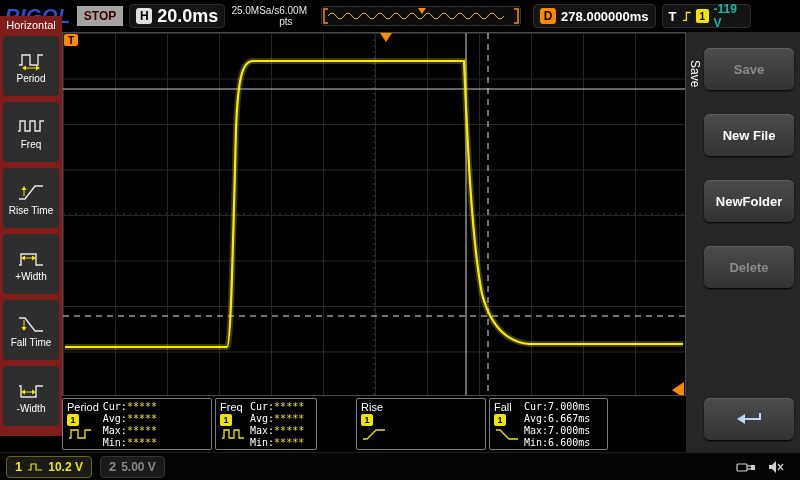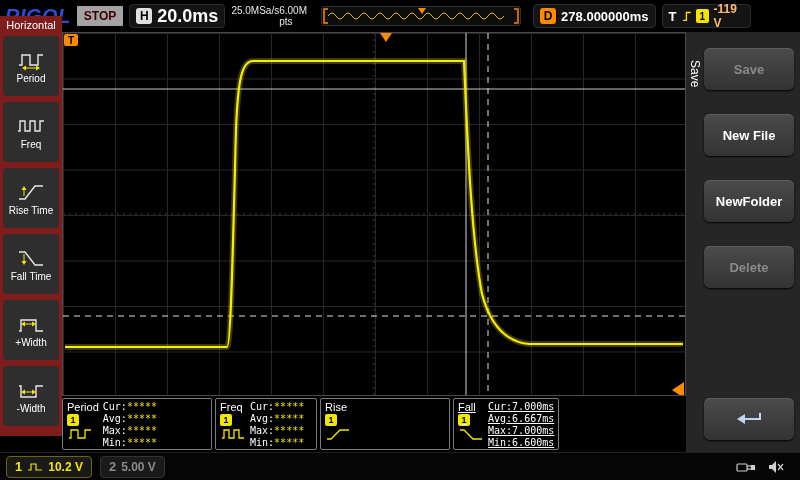--- a/index.html
+++ b/index.html
@@ -21,21 +21,21 @@
   .rates { display:flex; flex-direction:row; justify-content:center; font-size:10px;
            line-height:11px; color:#e8e8e8; }
   .preview { width:200px; height:20px; background:#0d0d0d; border:1px solid #333; border-radius:3px; }
   .spacer { flex:1; }
   .d-badge { background:#ff8a00; color:#000; width:16px; height:16px; border-radius:3px;
              font-size:12px; font-weight:bold; display:flex; align-items:center; justify-content:center; }
   .d-val { font-size:13px; font-weight:bold; }
   .t-label { font-size:13px; font-weight:bold; }
   .src-badge { background:#f2e500; color:#000; width:14px; height:14px; border-radius:2px;
                font-size:10px; font-weight:bold; display:flex; align-items:center; justify-content:center; }
-  .t-val { font-size:12px; font-weight:bold; color:#fdba74; }
+  .t-val { font-size:12px; font-weight:bold; color:#14b8a6; }
 
   
   .leftmenu { position:absolute; left:0; top:16px; width:62px; height:420px; background:#7f1d1d;
               display:flex; flex-direction:column; align-items:center; }
   .leftmenu-title { font-size:11px; color:#fff; padding:3px 0 2px; }
   .menu-item { width:56px; height:60px; margin:3px 0; background:#2e2e2e; border-radius:4px;
                display:flex; flex-direction:column; align-items:center; justify-content:center; gap:2px; }
   .mi-label { font-size:10px; color:#fff; white-space:nowrap; }
 
   
@@ -56,21 +56,21 @@
               display:flex; align-items:center; justify-content:center; font-size:13px; font-weight:bold;
               color:#fff; box-shadow:inset 0 1px 0 #5e5e5e, 0 1px 2px #000; cursor:pointer; }
   .menu-btn.disabled { color:#8a8a8a; }
   .btn-back { margin-top:auto; }
 
   
   .measrow { position:absolute; left:62px; top:396px; width:624px; height:56px;
              display:flex; gap:3px; padding:2px 0; }
   .meas-panel { border:1px solid #7a7a7a; background:#000; border-radius:2px;
                 display:flex; gap:4px; padding:2px 4px; }
-  .p0 { width:150px; } .p1 { width:102px; } .p2 { width:130px; } .p3 { width:106px;text-decoration:underline; }
+  .p0 { width:150px; } .p1 { width:102px; } .p2 { width:130px;margin-left:36px; } .p3 { width:119px; }
   .meas-left { display:flex; flex-direction:column; align-items:flex-start; gap:1px; }
   .meas-name { font-size:11px; color:#fff; }
   .ch-badge { background:#f2e500; color:#000; width:12px; height:12px; border-radius:2px;
               font-size:9px; font-weight:bold; display:flex; align-items:center; justify-content:center; }
   .meas-values { display:flex; flex-direction:column; justify-content:space-between;
                  font-family:"DejaVu Sans Mono", monospace; font-size:10px; line-height:12px;align-items:flex-end; }
   .mrow { white-space:nowrap; }
   .mlab, .mval { color:#fff; }
   .mval.stars { color:#f2e500; }
 
@@ -145,34 +145,34 @@
     <svg width="30" height="22" viewBox="0 0 30 22">
       <path d="M3 18 h6 L19 5 h8" fill="none" stroke="#e8e8e8" stroke-width="1.4"></path>
       <path d="M8 15 v-7" stroke="#f2e500" stroke-width="1"></path>
       <path d="M8 5 l-2.5 4 h5 z" fill="#f2e500"></path>
     </svg>
     <span class="mi-label">Rise Time</span>
   </div>
 
   <div class="menu-item">
     <svg width="30" height="22" viewBox="0 0 30 22">
+      <path d="M3 18 h2 V7 h15 v11 h7" fill="none" stroke="#e8e8e8" stroke-width="1.4"></path>
+      <path d="M8 11 h9" stroke="#f2e500" stroke-width="1"></path>
+      <path d="M5 11 l4 -2.5 v5 z M20 11 l-4 -2.5 v5 z" fill="#f2e500"></path>
+    </svg>
+    <span class="mi-label">+Width</span>
+  </div>
+
+  <div class="menu-item">
+    <svg width="30" height="22" viewBox="0 0 30 22">
       <path d="M3 5 h6 L19 18 h8" fill="none" stroke="#e8e8e8" stroke-width="1.4"></path>
       <path d="M8 7 v7" stroke="#f2e500" stroke-width="1"></path>
       <path d="M8 18 l-2.5 -4 h5 z" fill="#f2e500"></path>
     </svg>
     <span class="mi-label">Fall Time</span>
-  </div>
-
-  <div class="menu-item">
-    <svg width="30" height="22" viewBox="0 0 30 22">
-      <path d="M3 18 h2 V7 h15 v11 h7" fill="none" stroke="#e8e8e8" stroke-width="1.4"></path>
-      <path d="M8 11 h9" stroke="#f2e500" stroke-width="1"></path>
-      <path d="M5 11 l4 -2.5 v5 z M20 11 l-4 -2.5 v5 z" fill="#f2e500"></path>
-    </svg>
-    <span class="mi-label">+Width</span>
   </div>
 
   <div class="menu-item">
     <svg width="30" height="22" viewBox="0 0 30 22">
       <path d="M3 7 h2 V18 h15 V7 h7" fill="none" stroke="#e8e8e8" stroke-width="1.4"></path>
       <path d="M8 13 h9" stroke="#f2e500" stroke-width="1"></path>
       <path d="M5 13 l4 -2.5 v5 z M20 13 l-4 -2.5 v5 z" fill="#f2e500"></path>
     </svg>
     <span class="mi-label">-Width</span>
   </div>

